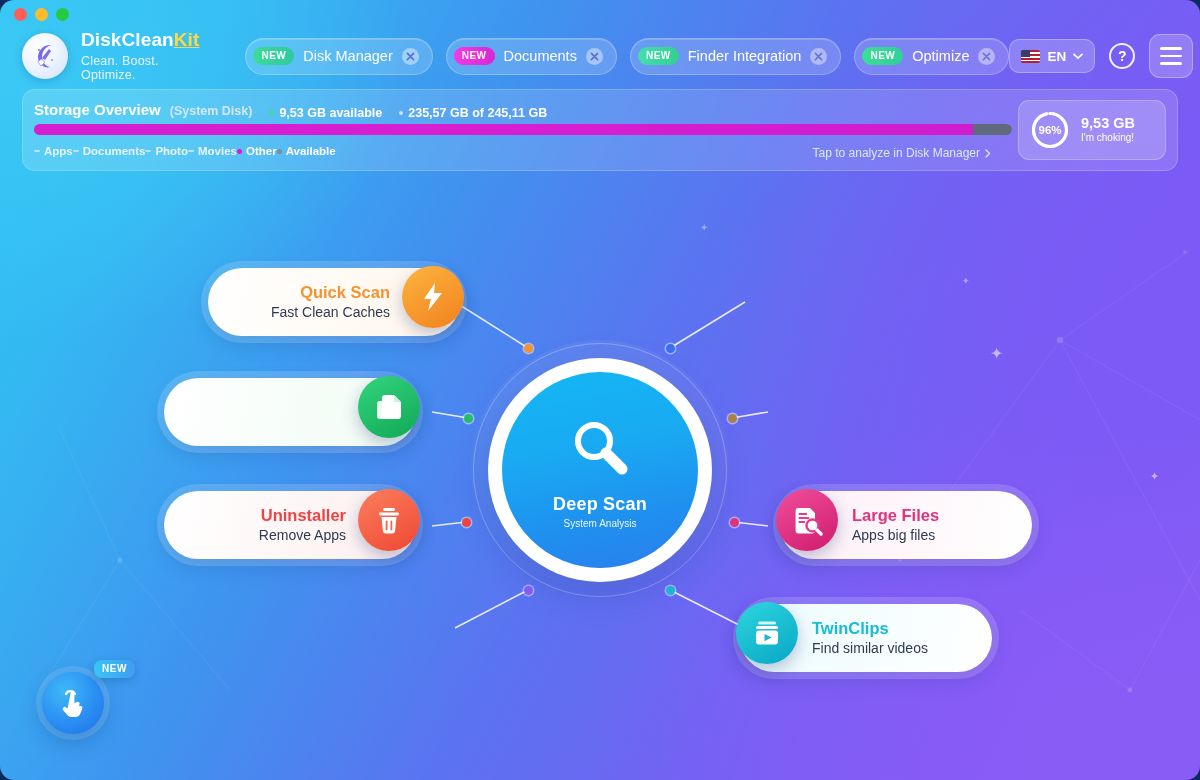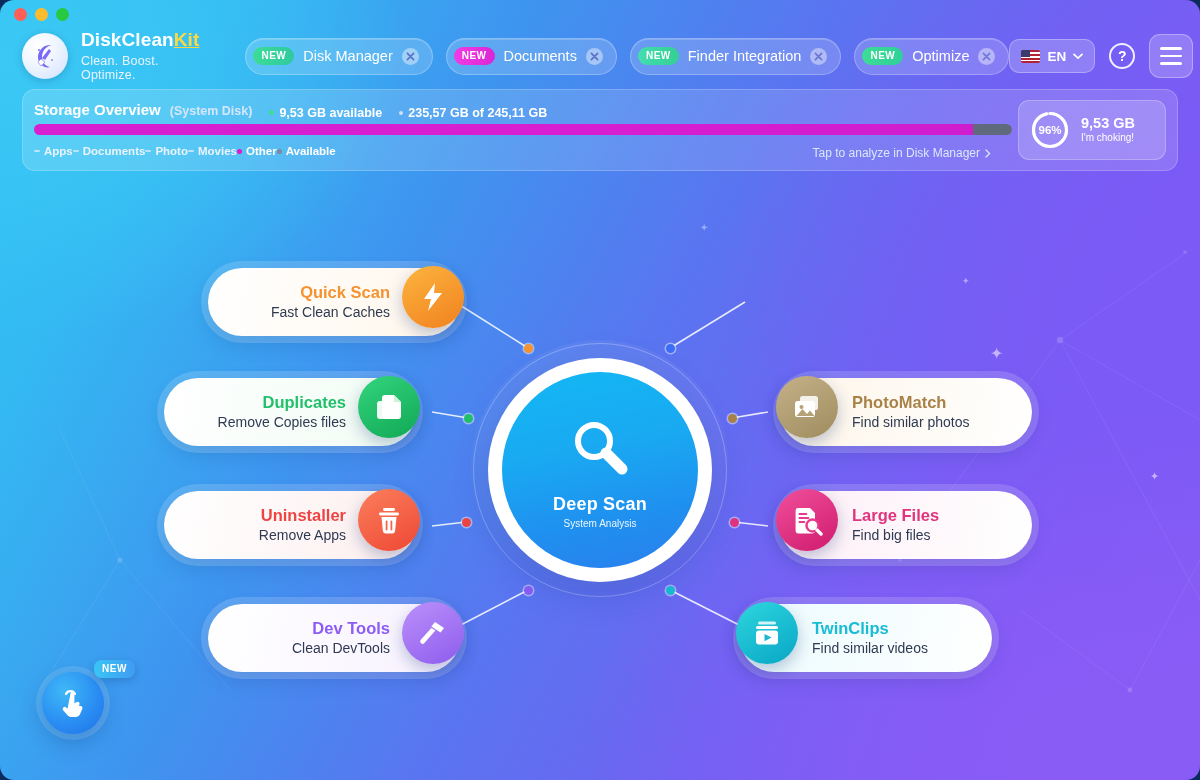--- a/index.html
+++ b/index.html
@@ -450,24 +450,20 @@
       </span>
       <span class="ic" style="background:linear-gradient(150deg,#fcb53f,#f1811f)">
         <svg width="26" height="30" viewBox="0 0 26 30">
             <path d="M15 1 L4 17 h7 l-3 12 L22 11 h-8 z" fill="#fff"></path>
           </svg>
       </span>
     </div>
 
     <div class="card left" style="left:164px; top:198px;">
       <span class="pill" style="background:linear-gradient(100deg,#ffffff 0%,#effcf3 100%)"></span>
-      <span class="txt">
-        <span class="title" style="color:#22c06a">Duplicates</span>
-        <span class="desc">Remove Copies files</span>
-      </span>
       <span class="ic" style="background:linear-gradient(150deg,#33d47d,#11a855)">
         <svg width="30" height="30" viewBox="0 0 30 30">
           <rect x="3" y="9" width="16" height="18" rx="3" fill="#fff" opacity=".92"></rect>
           <path d="M11 3 h9 l7 7 v14 a3 3 0 0 1 -3 3 h-13 a3 3 0 0 1 -3 -3 V6 a3 3 0 0 1 3 -3 z" fill="#fff"></path>
           <path d="M20 3 v7 h7 z" fill="#c9f3da"></path>
         </svg>
       </span>
     </div>
 
     <div class="card left" style="left:164px; top:311px;text-decoration:underline;">
@@ -482,56 +478,28 @@
           <rect x="4" y="7.5" width="20" height="3" rx="1.4" fill="#fff"></rect>
           <path d="M6.5 12 h15 l-1.4 14 a3 3 0 0 1 -3 2.6 h-6.2 a3 3 0 0 1 -3 -2.6 z" fill="#fff"></path>
           <g stroke="#f4654c" stroke-width="1.8" stroke-linecap="round">
               <path d="M11.6 16.5 v8"></path>
               <path d="M16.4 16.5 v8"></path>
             </g>
         </svg>
       </span>
     </div>
 
-    <div class="card left" style="left:208px; top:424px;">
-      <span class="pill" style="background:linear-gradient(100deg,#ffffff 0%,#f7f1ff 100%)"></span>
-      <span class="txt">
-        <span class="title" style="color:#8b5cf6">Dev Tools</span>
-        <span class="desc">Clean DevTools</span>
-      </span>
-      <span class="ic" style="background:linear-gradient(150deg,#bb90fa,#8e5ced)">
-        <svg width="30" height="30" viewBox="0 0 30 30">
-          <path d="M17 4 l9 6 -3.5 4.5 -9.2 -6 z" fill="#fff"></path>
-          <path d="M13.4 10 l4 2.6 -11 12.4 a2.4 2.4 0 0 1 -3.6 -3.2 z" fill="#fff"></path>
-        </svg>
-      </span>
-    </div>
-
-
-    <div class="card right" style="left:780px; top:198px;">
-      <span class="pill" style="background:linear-gradient(100deg,#fdf5e8 0%,#ffffff 100%)"></span>
-      <span class="txt">
-        <span class="title" style="color:#a98248">PhotoMatch</span>
-        <span class="desc">Find similar photos</span>
-      </span>
-      <span class="ic" style="background:linear-gradient(150deg,#c6b189,#9e8c5e)">
-        <svg width="32" height="30" viewBox="0 0 32 30">
-          <rect x="9" y="4" width="18" height="14" rx="2.6" fill="#fff" opacity=".85"></rect>
-          <rect x="4" y="9" width="20" height="16" rx="2.8" fill="#fff"></rect>
-          <circle cx="10.5" cy="15" r="2" fill="#b5a275"></circle>
-          <path d="M5.5 24 l6 -7 4.5 5 3 -3.4 4.6 5.4 z" fill="#b5a275"></path>
-        </svg>
-      </span>
-    </div>
+
+
 
     <div class="card right" style="left:780px; top:311px;">
       <span class="pill" style="background:linear-gradient(100deg,#fdeef6 0%,#ffffff 100%)"></span>
       <span class="txt">
         <span class="title" style="color:#e0347f">Large Files</span>
-        <span class="desc">Find big files</span>
+        <span class="desc">Apps big files</span>
       </span>
       <span class="ic" style="background:linear-gradient(150deg,#f04f9b,#cf1b6d)">
         <svg width="32" height="32" viewBox="0 0 32 32">
           <path d="M7 4 h12 l5 5 v18 a2.4 2.4 0 0 1 -2.4 2.4 H7 a2.4 2.4 0 0 1 -2.4 -2.4 V6.4 A2.4 2.4 0 0 1 7 4 z" fill="#fff"></path>
           <g stroke="#e8398a" stroke-width="1.8" stroke-linecap="round">
               <path d="M8.4 10 h7"></path>
               <path d="M8.4 14 h9"></path>
               <path d="M8.4 18 h5"></path>
             </g>
           <circle cx="21.5" cy="21.5" r="6" fill="#fff" stroke="#e8398a" stroke-width="2.4"></circle>

